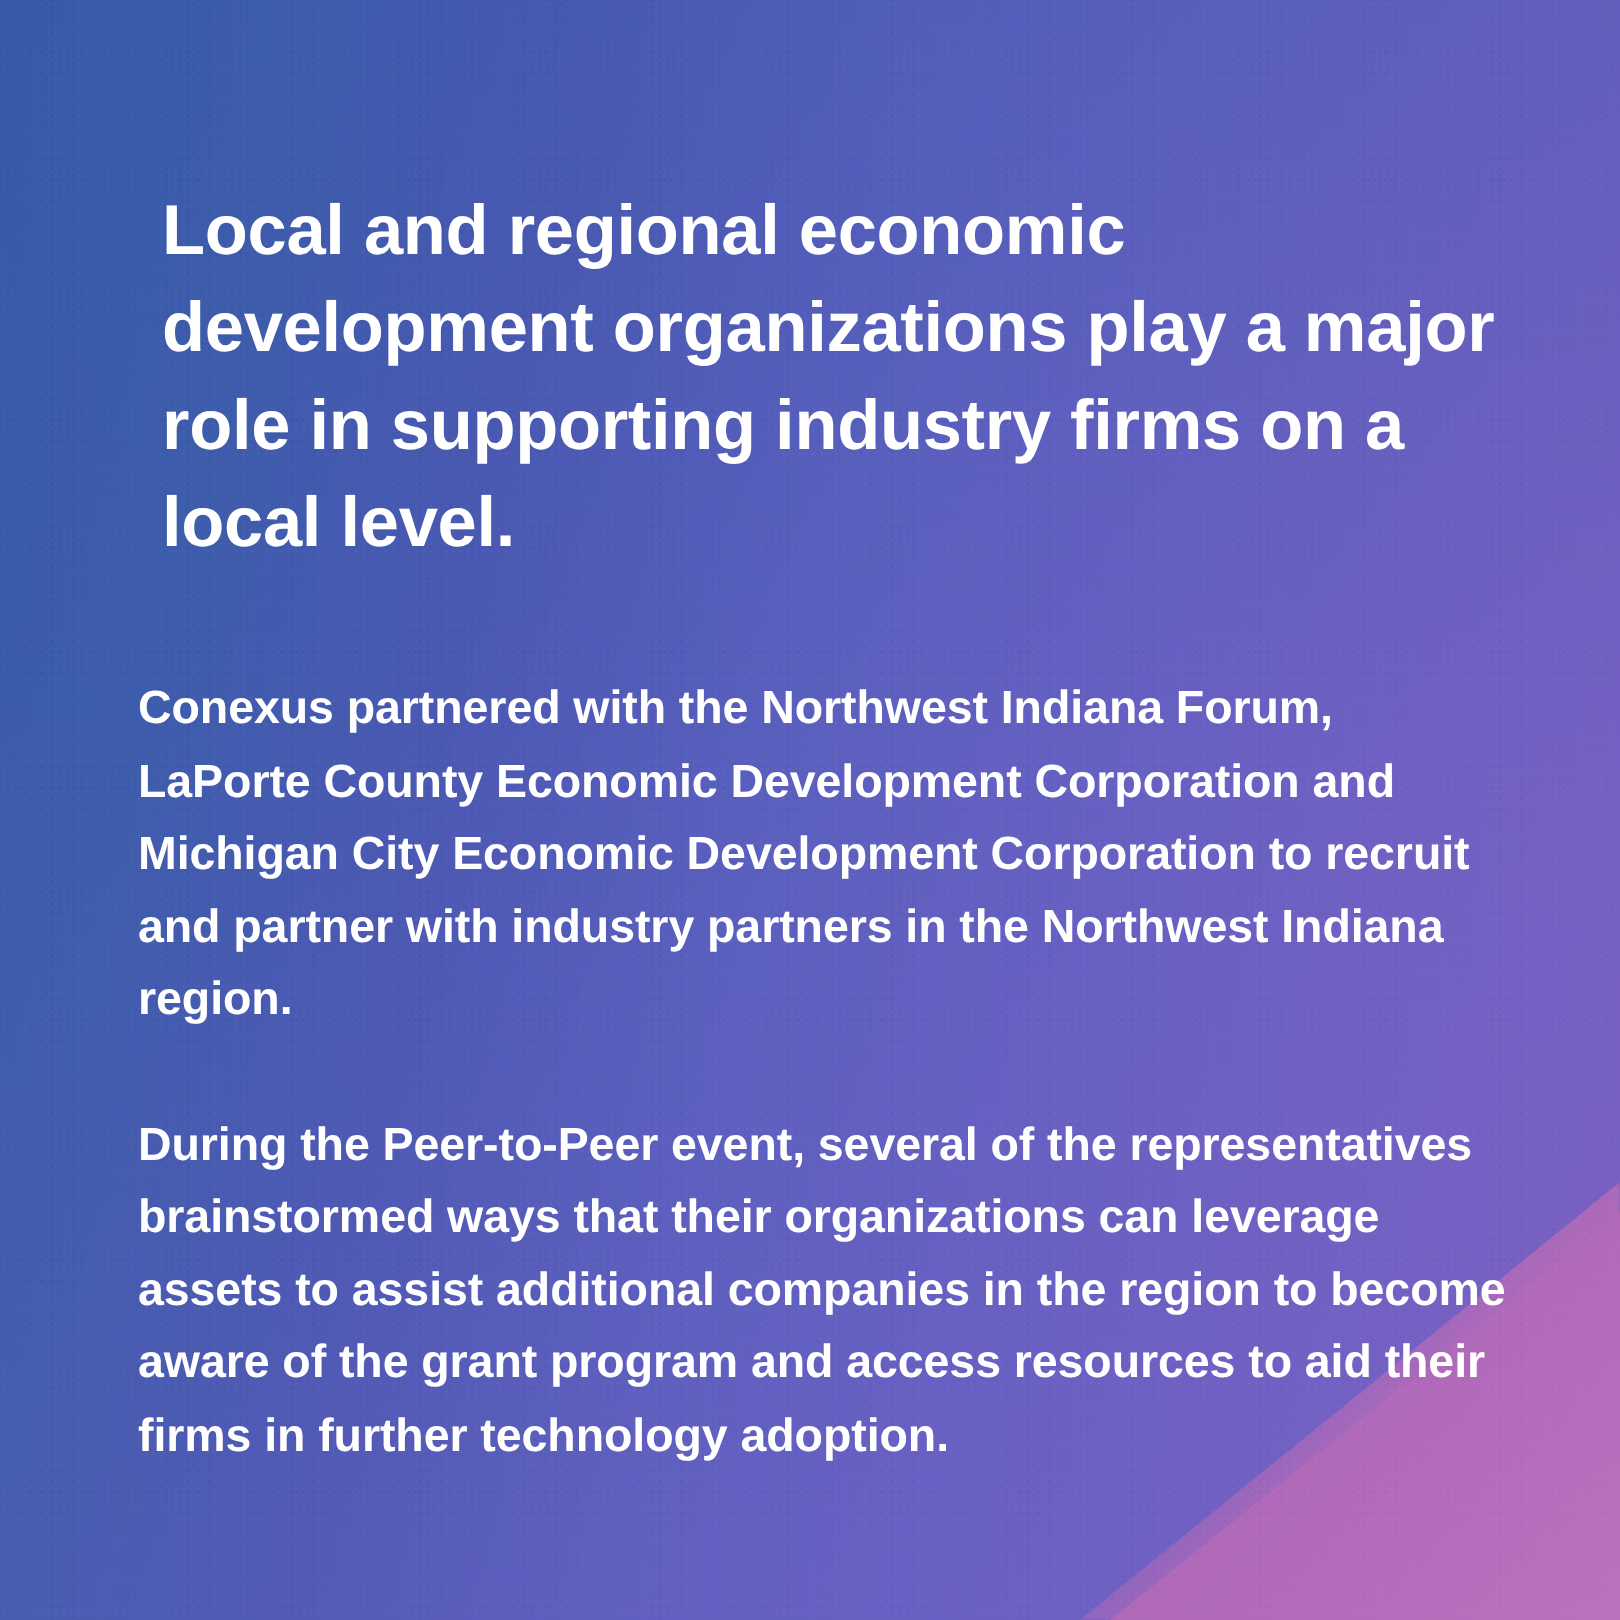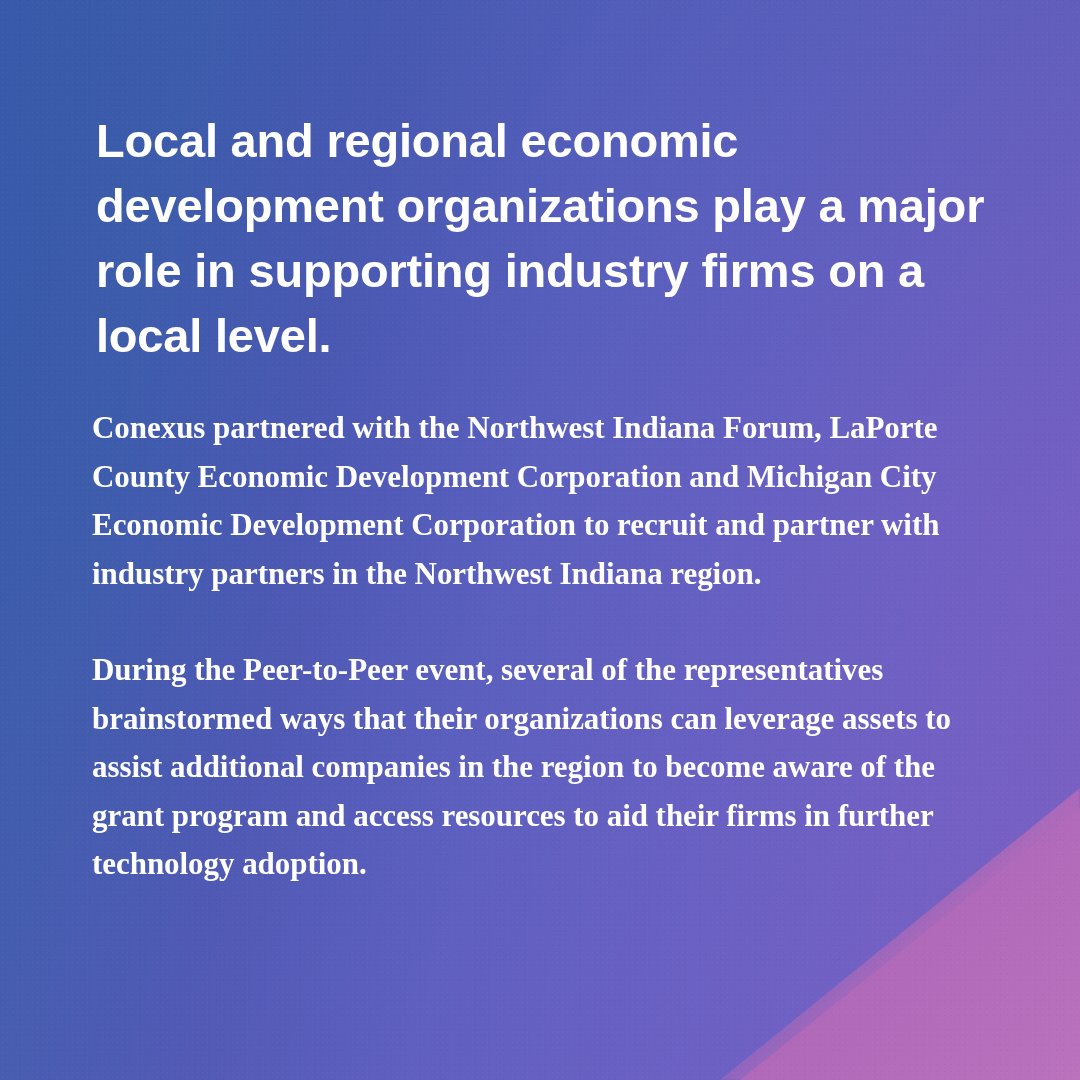--- a/index.html
+++ b/index.html
@@ -93,27 +93,26 @@
     top: 104px;
     width: 920px;
     color: #ffffff;
   }
 
   .headline {
     font-size: 47px;
     font-weight: 700;
     line-height: 65px;
     letter-spacing: -0.2px;
-    margin: 4px;
+    margin: 16px;
     width: 900px;
   }
 
   .body-block {
-    margin-top: 36px;
-    font-family: Liberation Serif, serif;
+    margin-top: 68px;
   }
 
   .body-para {
     font-size: 31px;
     font-weight: 700;
     line-height: 48.5px;
     letter-spacing: -0.05px;
     margin: 0;
     width: 915px;
   }

